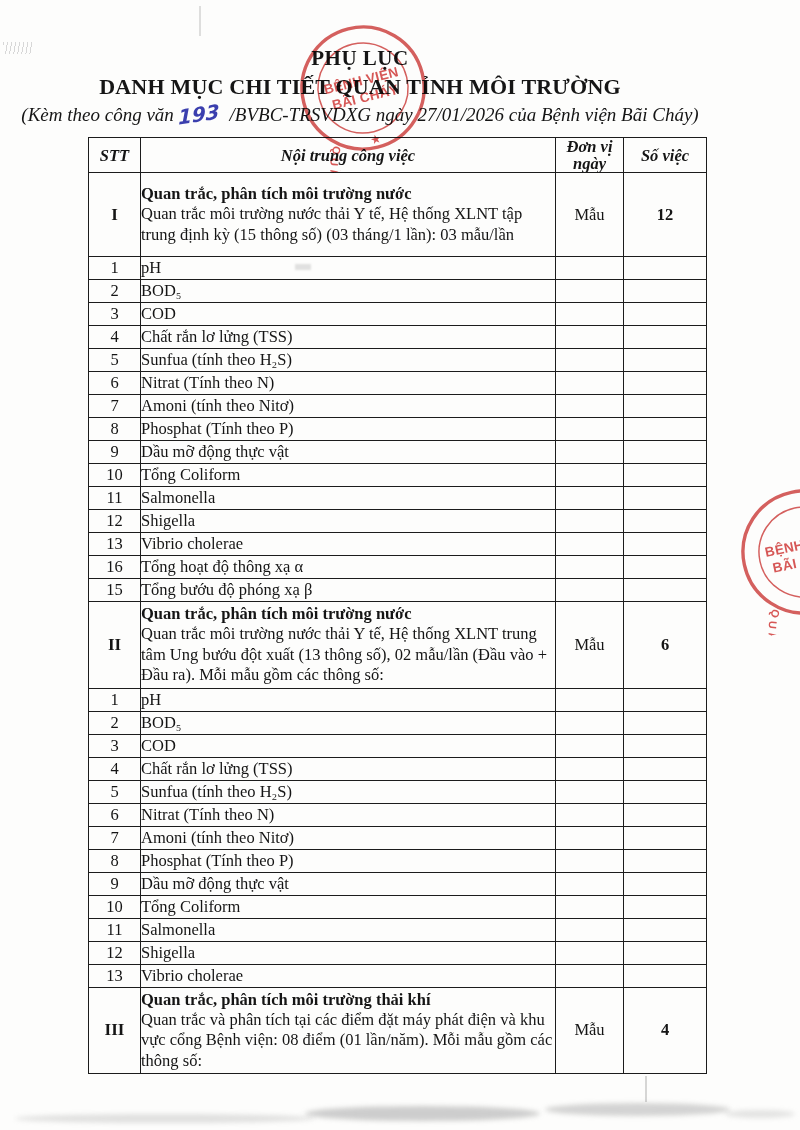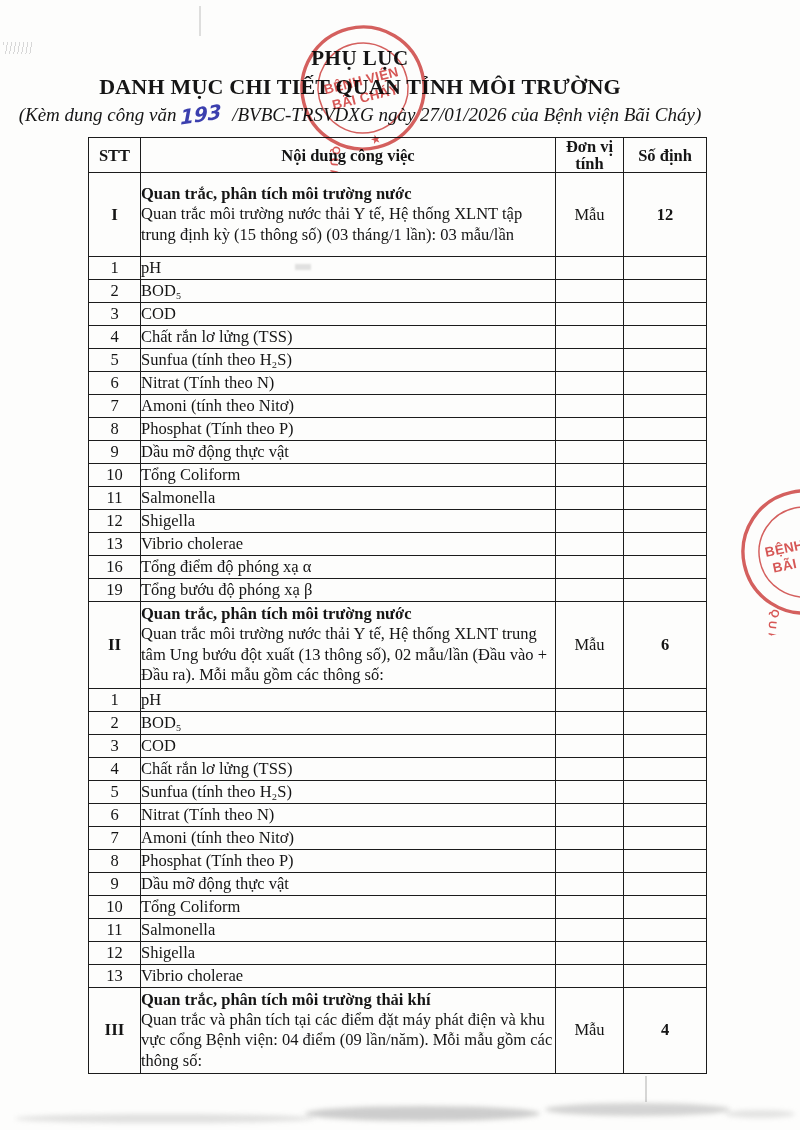--- a/index.html
+++ b/index.html
@@ -28,21 +28,21 @@
     position:absolute;left:88px;top:137px;width:618px;
     border-collapse:collapse;table-layout:fixed;
   }
   table.main td,table.main th{
     border:1.6px solid #1c1c1c;
     font-size:16.5px;vertical-align:middle;
     padding:0;overflow:hidden;
   }
   col.c1{width:52px;}col.c2{width:415px;}col.c3{width:68px;}col.c4{width:83px;}
   tr.hdr{height:34px;}
-  tr.hdr th{font-weight:bold;text-align:center;line-height:17px;font-size:16.5px;}
+  tr.hdr th{font-weight:bold;text-align:center;line-height:17px;font-size:16.5px;font-style:italic;}
   tr.item{height:23px;}
   tr.item td{font-size:16.5px;}
   tr.sec{height:84px;}
   td.stt{text-align:center;}
   td.cnt{padding:0 6px 0 9px;}
   td.unit,td.qty{text-align:center;}
   tr.sec td.stt{font-weight:bold;font-size:17px;}
   tr.sec td.qty{font-weight:bold;}
   .sec-title{font-weight:bold;line-height:20px;padding-top:2px;}
   .sec-desc{line-height:20.5px;padding-bottom:2px;}
@@ -76,36 +76,36 @@
   .a-dot{left:295px;top:264px;width:16px;height:6px;background:rgba(140,140,140,.25);filter:blur(1px);}
 </style>
 </head>
 <body>
 
 <div class="page">
 
   <div class="head">
     <div class="t1">PHỤ LỤC</div>
     <div class="t2">DANH MỤC CHI TIẾT QUAN TỈNH MÔI TRƯỜNG</div>
-    <div class="sub"><span>(Kèm dung công văn</span><span class="hand">193</span><span>/BVBC-TRSVDXG ngày 27/01/2026 của Bệnh viện Bãi Cháy)</span></div>
+    <div class="sub"><span>(Kèm theo công văn</span><span class="hand">193</span><span>/BVBC-TRSVDXG ngày 27/01/2026 của Bệnh viện Bãi Cháy)</span></div>
   </div>
 
   <table class="main">
     <colgroup>
         <col class="c1">
         <col class="c2">
         <col class="c3">
         <col class="c4">
       </colgroup>
     <thead>
       <tr class="hdr">
         <th>STT</th>
-        <th>Nội dung công việc</th>
-        <th>Đơn vị tính</th>
-        <th>Số định</th>
+        <th>Nội trung công việc</th>
+        <th>Đơn vị ngày</th>
+        <th>Số việc</th>
       </tr>
     </thead>
     <tbody>
         <tr class="sec">
       <td class="stt">I</td>
       <td class="cnt">
         <div class="sec-title">Quan trắc, phân tích môi trường nước</div>
         <div class="sec-desc">Quan trắc môi trường nước thải Y tế, Hệ thống XLNT tập trung định kỳ (15 thông số) (03 tháng/1 lần): 03 mẫu/lần</div>
       </td>
       <td class="unit">Mẫu</td>
@@ -184,26 +184,26 @@
       <td class="qty"></td>
     </tr>
         <tr class="item">
       <td class="stt">13</td>
       <td class="cnt">Vibrio cholerae</td>
       <td class="unit"></td>
       <td class="qty"></td>
     </tr>
         <tr class="item">
       <td class="stt">16</td>
-      <td class="cnt">Tổng điểm độ phóng xạ α</td>
-      <td class="unit"></td>
-      <td class="qty"></td>
-    </tr>
-        <tr class="item">
-      <td class="stt">19</td>
+      <td class="cnt">Tổng hoạt độ thông xạ α</td>
+      <td class="unit"></td>
+      <td class="qty"></td>
+    </tr>
+        <tr class="item">
+      <td class="stt">15</td>
       <td class="cnt">Tổng bướu độ phóng xạ β</td>
       <td class="unit"></td>
       <td class="qty"></td>
     </tr>
         <tr class="sec">
       <td class="stt">II</td>
       <td class="cnt">
         <div class="sec-title">Quan trắc, phân tích môi trường nước</div>
         <div class="sec-desc">Quan trắc môi trường nước thải Y tế, Hệ thống XLNT trung tâm Ung bướu đột xuất (13 thông số), 02 mẫu/lần (Đầu vào + Đầu ra). Mỗi mẫu gồm các thông số:</div>
       </td>
@@ -285,21 +285,21 @@
         <tr class="item">
       <td class="stt">13</td>
       <td class="cnt">Vibrio cholerae</td>
       <td class="unit"></td>
       <td class="qty"></td>
     </tr>
         <tr class="sec">
       <td class="stt">III</td>
       <td class="cnt">
         <div class="sec-title">Quan trắc, phân tích môi trường thải khí</div>
-        <div class="sec-desc">Quan trắc và phân tích tại các điểm đặt máy phát điện và khu vực cổng Bệnh viện: 04 điểm (09 lần/năm). Mỗi mẫu gồm các thông số:</div>
+        <div class="sec-desc">Quan trắc và phân tích tại các điểm đặt máy phát điện và khu vực cổng Bệnh viện: 08 điểm (01 lần/năm). Mỗi mẫu gồm các thông số:</div>
       </td>
       <td class="unit">Mẫu</td>
       <td class="qty">4</td>
     </tr>
       </tbody>
   </table>
 
   <svg class="stamp stamp-top" width="150" height="150" viewBox="-75 -75 150 150">
     <defs>
         <path id="arcTop" d="M -33.4 39.8 A 52 52 0 1 0 33.4 39.8" fill="none"></path>

